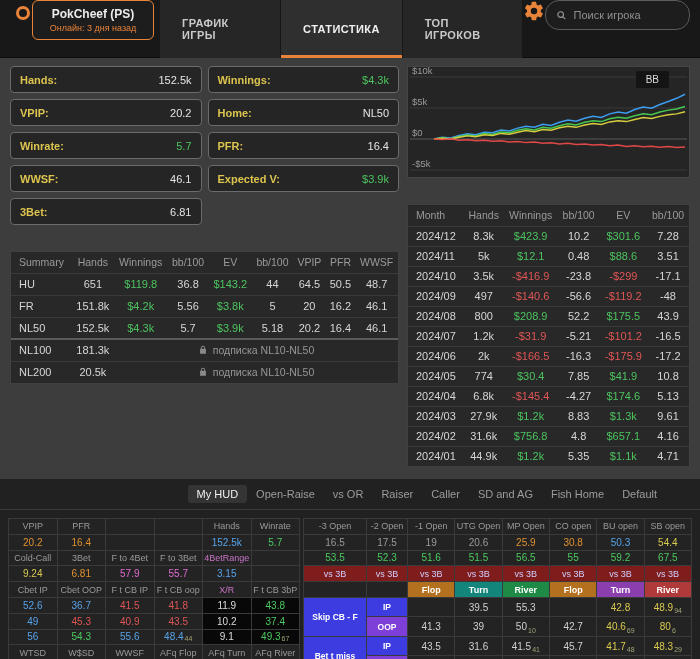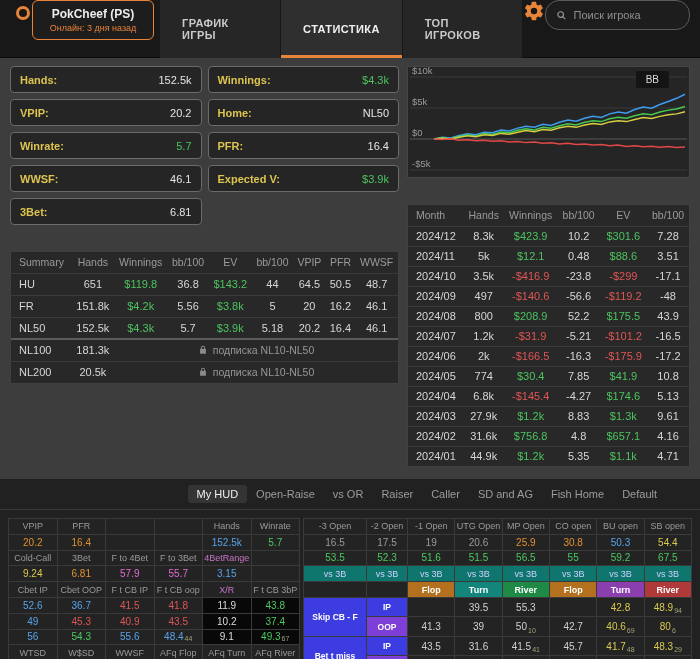--- a/index.html
+++ b/index.html
@@ -57,21 +57,21 @@
 .k-white{color:#dcdcdc}
 .k-gray{color:#9a9a9a}
 .k-orange{color:#e0912f}
 .k-yellow{color:#d9c94f}
 .k-green{color:#4cc95f}
 .k-red{color:#e05555}
 .k-pink{color:#e06bd0}
 .k-blue{color:#57a3e8}
 .k-lav{color:#cfcfff;font-size:9px}
 .bg-black{background:#080808}
-.bg-navy{background:#0f766e}
+.bg-navy{background:#7f1d1d}
 .bg-flop{background:#b3701e;color:#fff;font-size:9px;font-weight:bold}
 .bg-turn{background:#14857a;color:#fff;font-size:9px;font-weight:bold}
 .bg-river{background:#1e8a46;color:#fff;font-size:9px;font-weight:bold}
 .bg-turn2{background:#8b3fae;color:#fff;font-size:9px;font-weight:bold}
 .bg-river2{background:#b03a3a;color:#fff;font-size:9px;font-weight:bold}
 .bg-ip{background:#3c3ce0;color:#fff;font-size:8.5px;font-weight:bold}
 .bg-oop{background:#7e3fd8;color:#fff;font-size:8.5px;font-weight:bold}
 </style>
 </head>
 <body>

